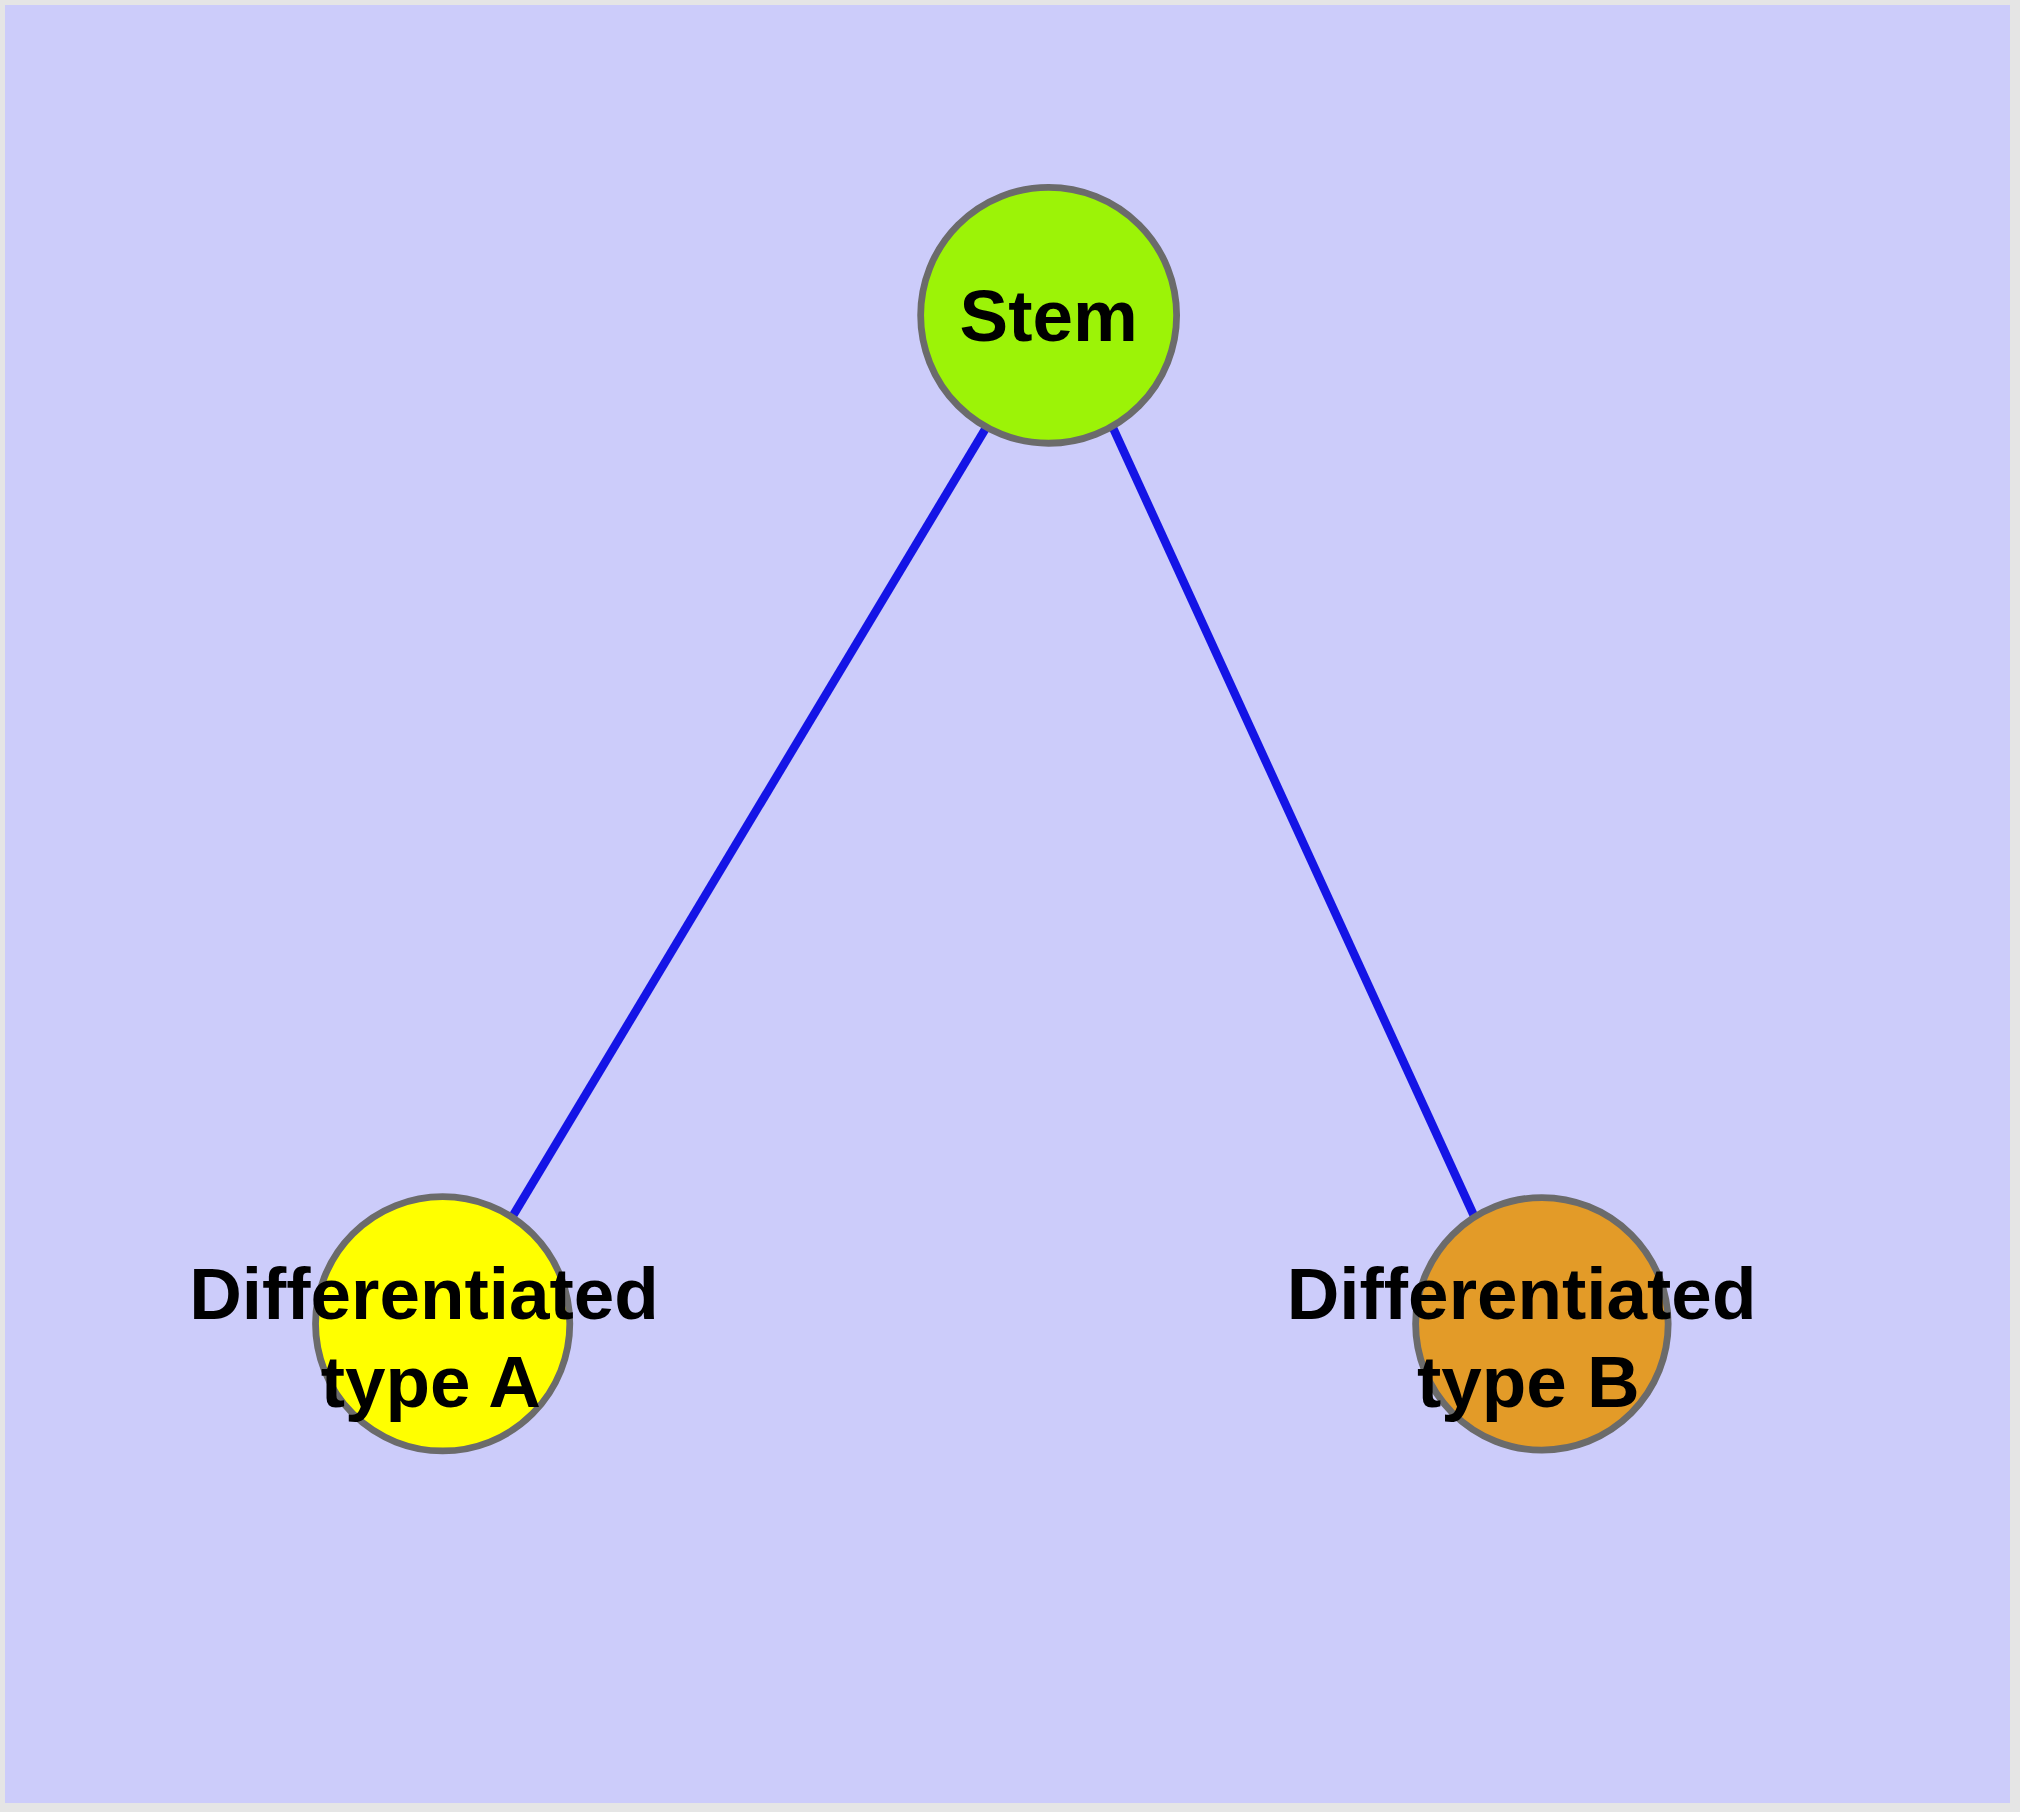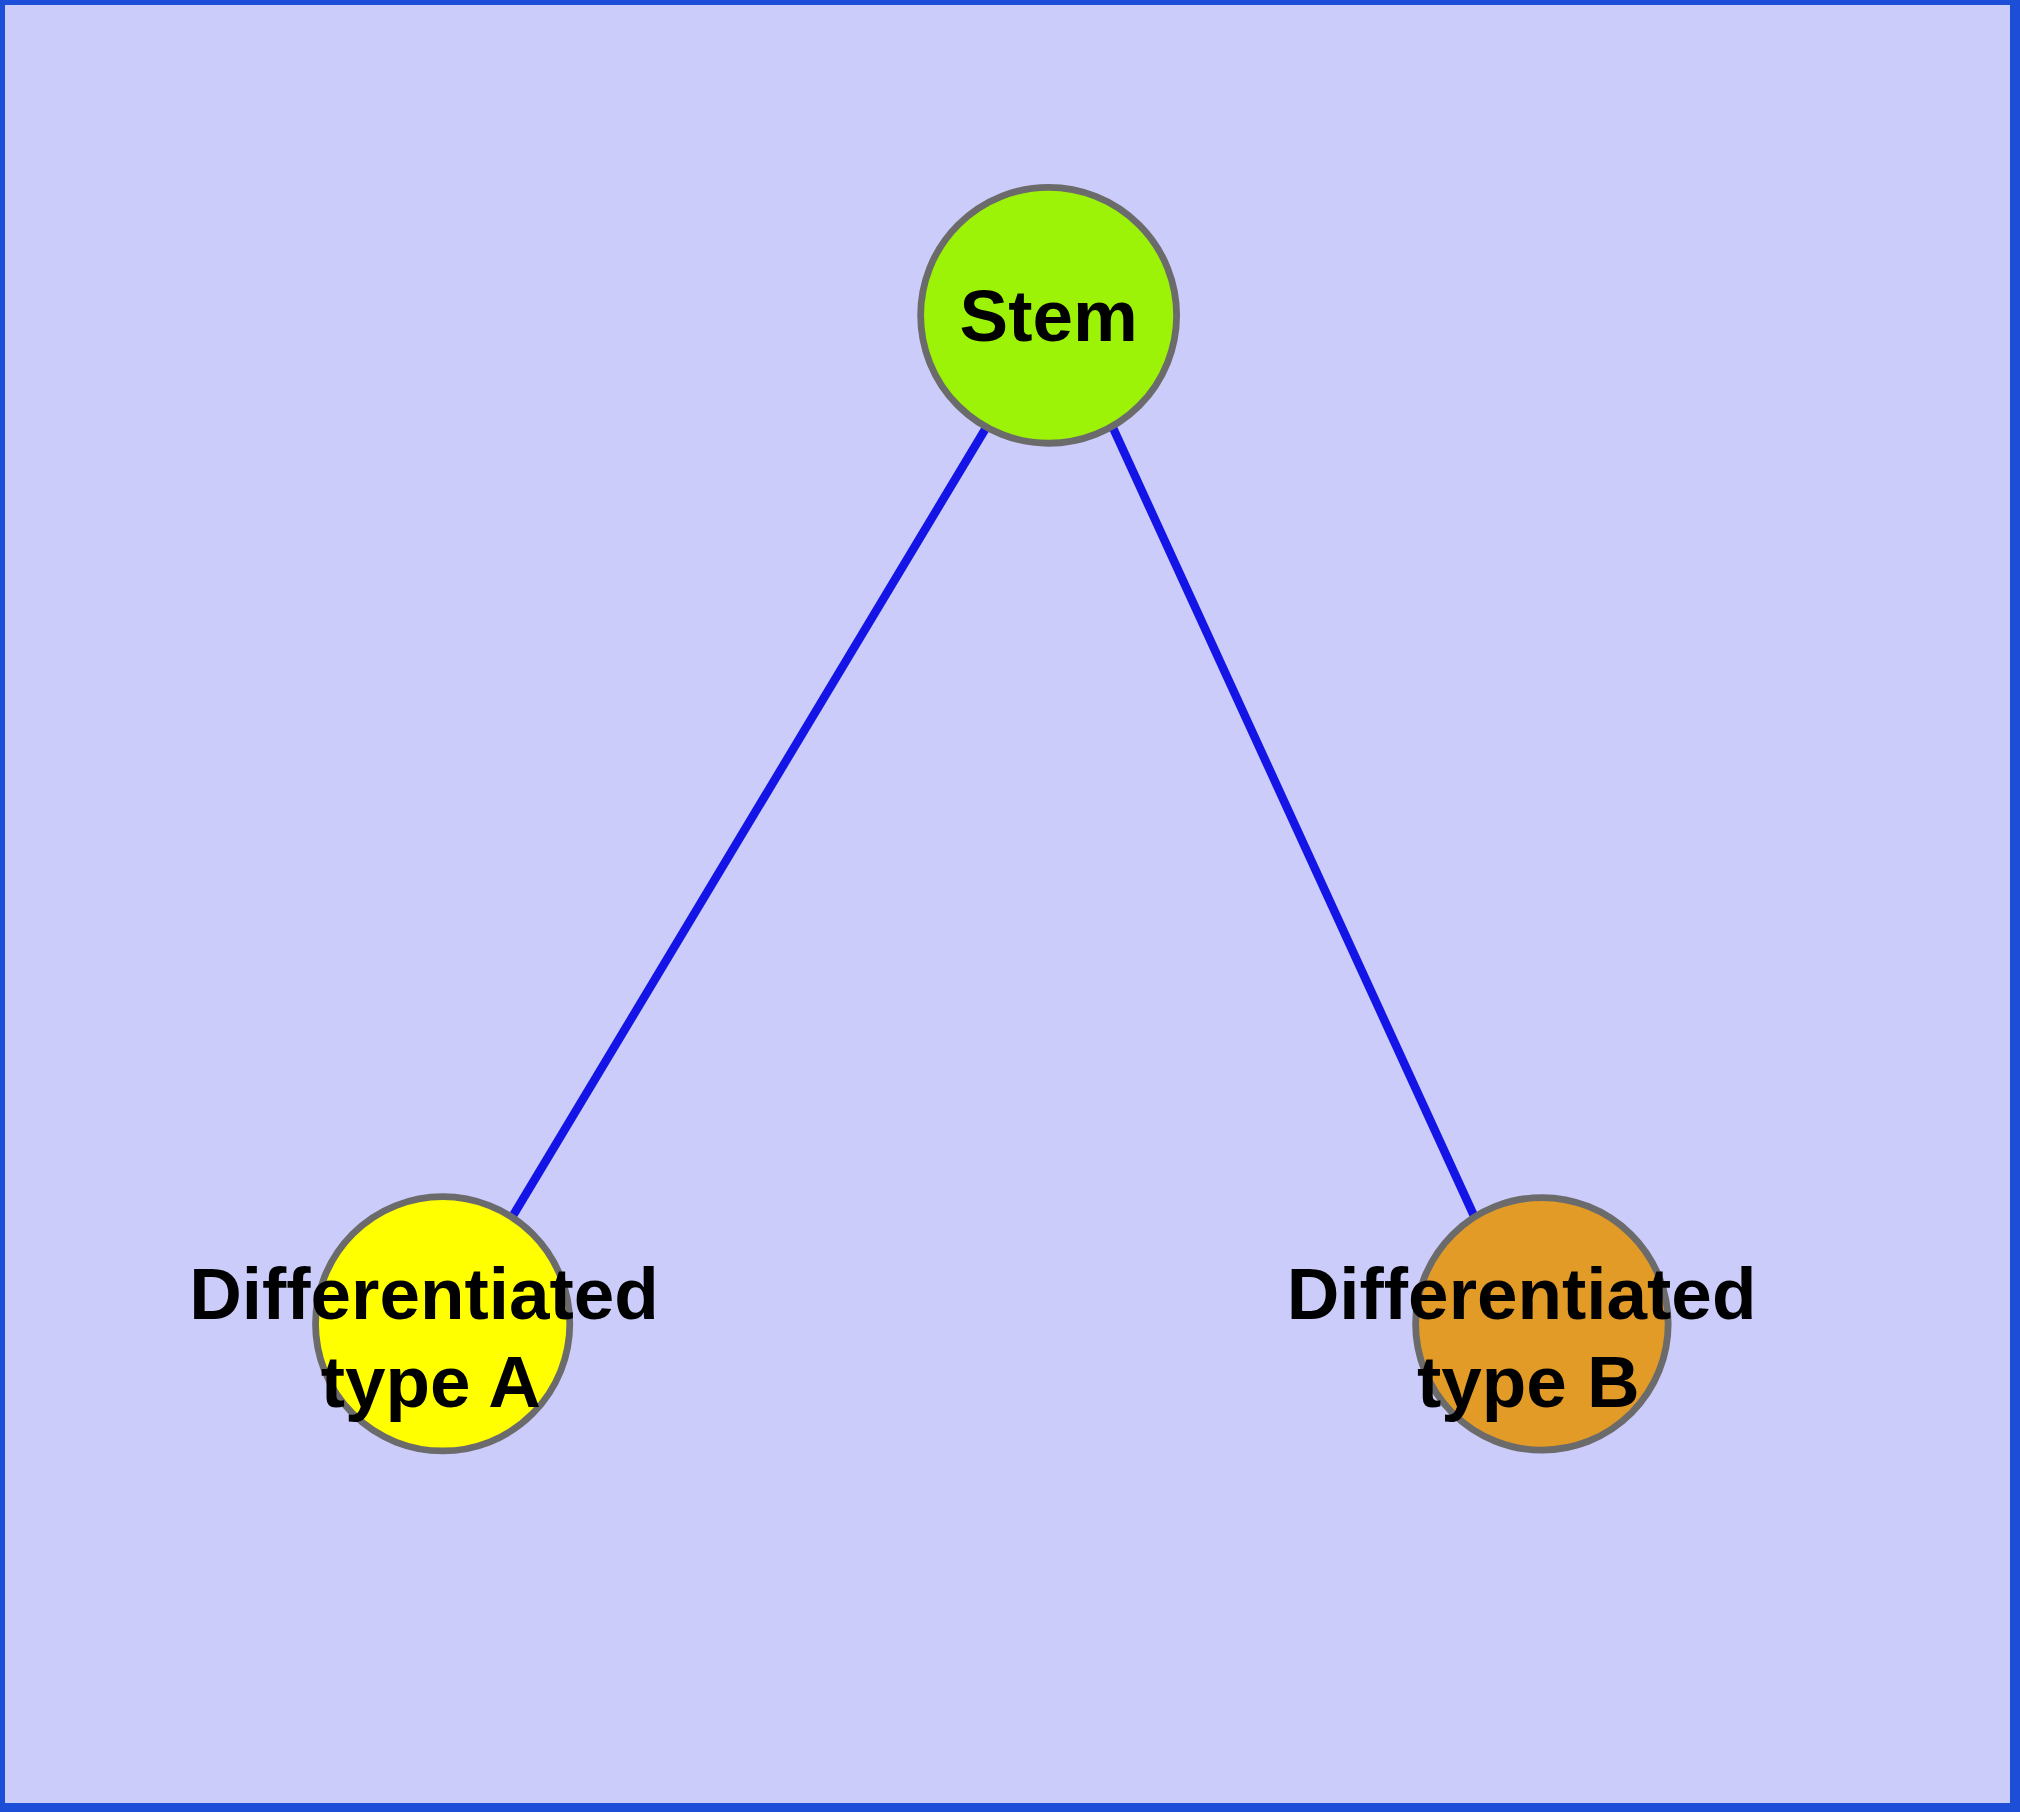--- a/index.html
+++ b/index.html
@@ -43,21 +43,21 @@
     font-weight: bold;
     font-size: 86px;
     fill: #000000;
     text-anchor: middle;
     dominant-baseline: middle;
   }
 </style>
 </head>
 <body>
 
-<div id="canvas" style="background: #1d4ed8;">
+<div id="canvas" style="background: #e5e5e5;">
 
   <div id="plot-area" style="background: rgb(204, 204, 250);"></div>
 
   <svg id="graph-svg" viewBox="0 0 2384 2138" xmlns="http://www.w3.org/2000/svg">
 
     <g>
       <line class="edge-line" x1="1163" y1="505" x2="604" y2="1436" stroke="#1414e6" stroke-width="10"></line>
       <line class="edge-line" x1="1313" y1="505" x2="1740" y2="1437" stroke="#1414e6" stroke-width="10"></line>
     </g>
 

